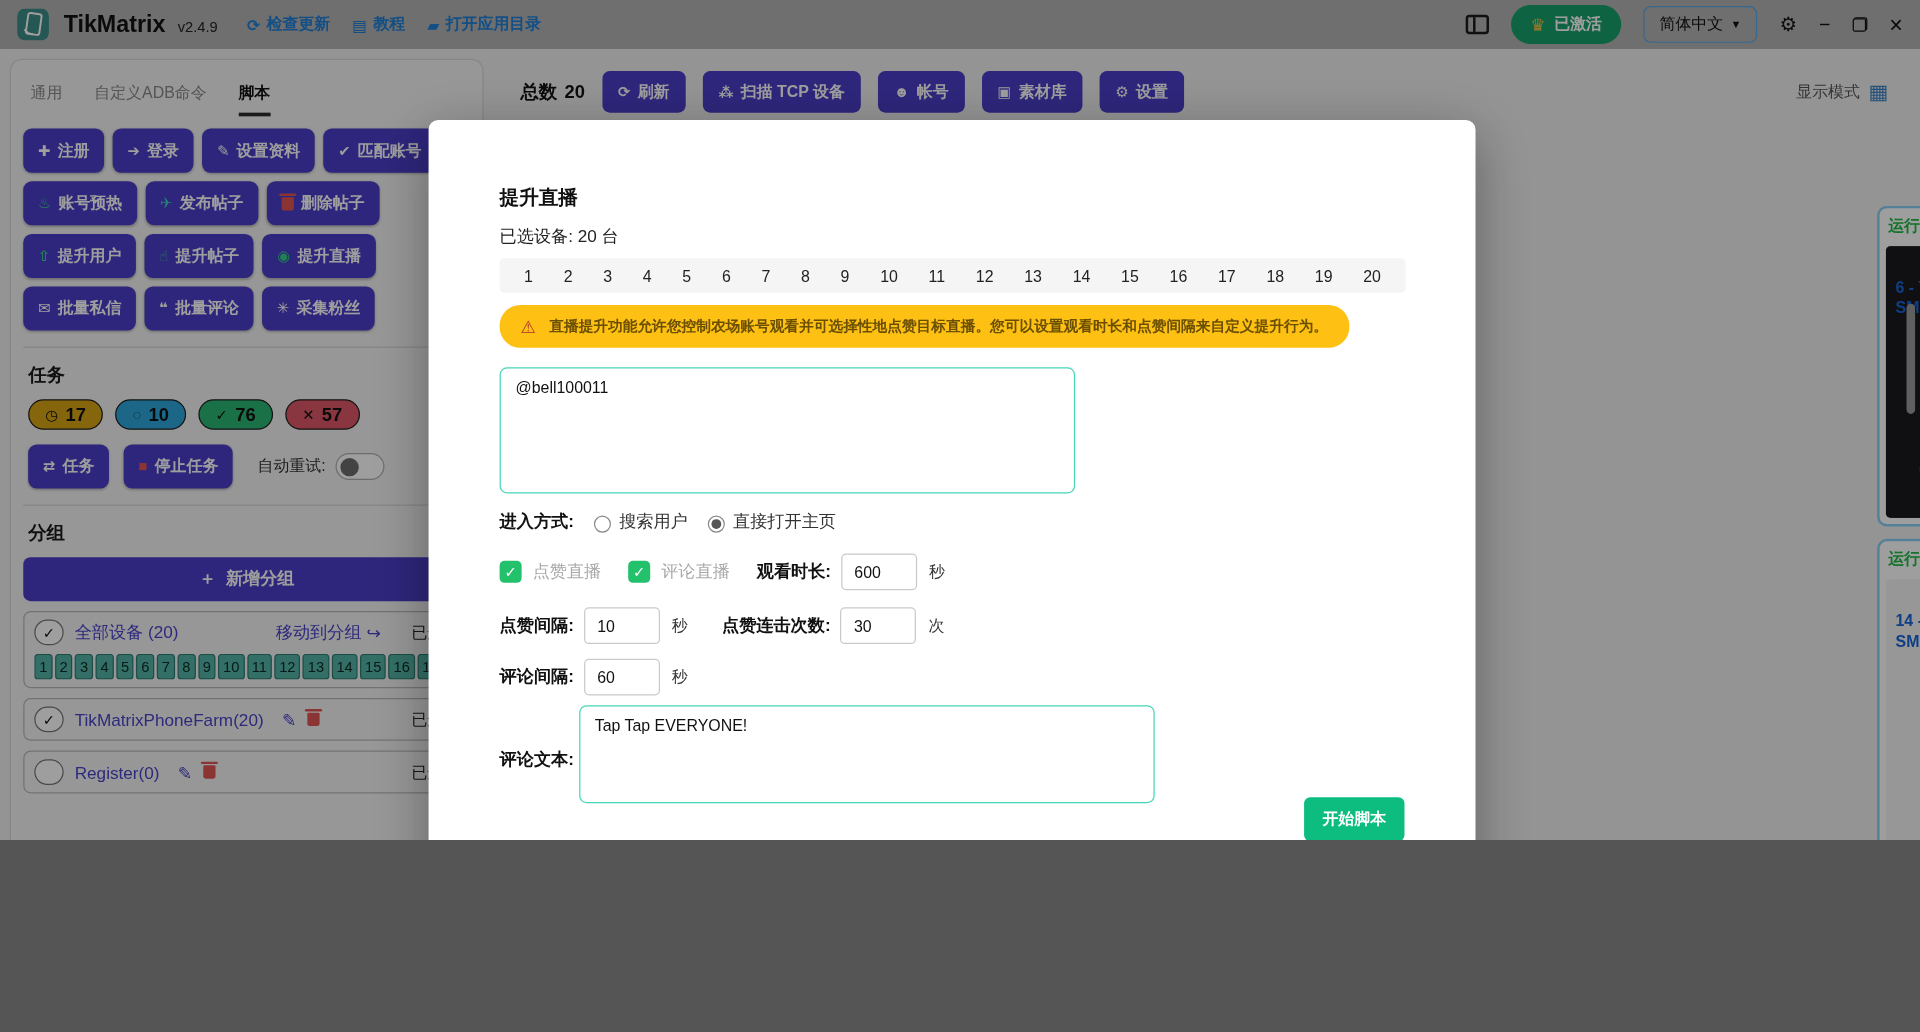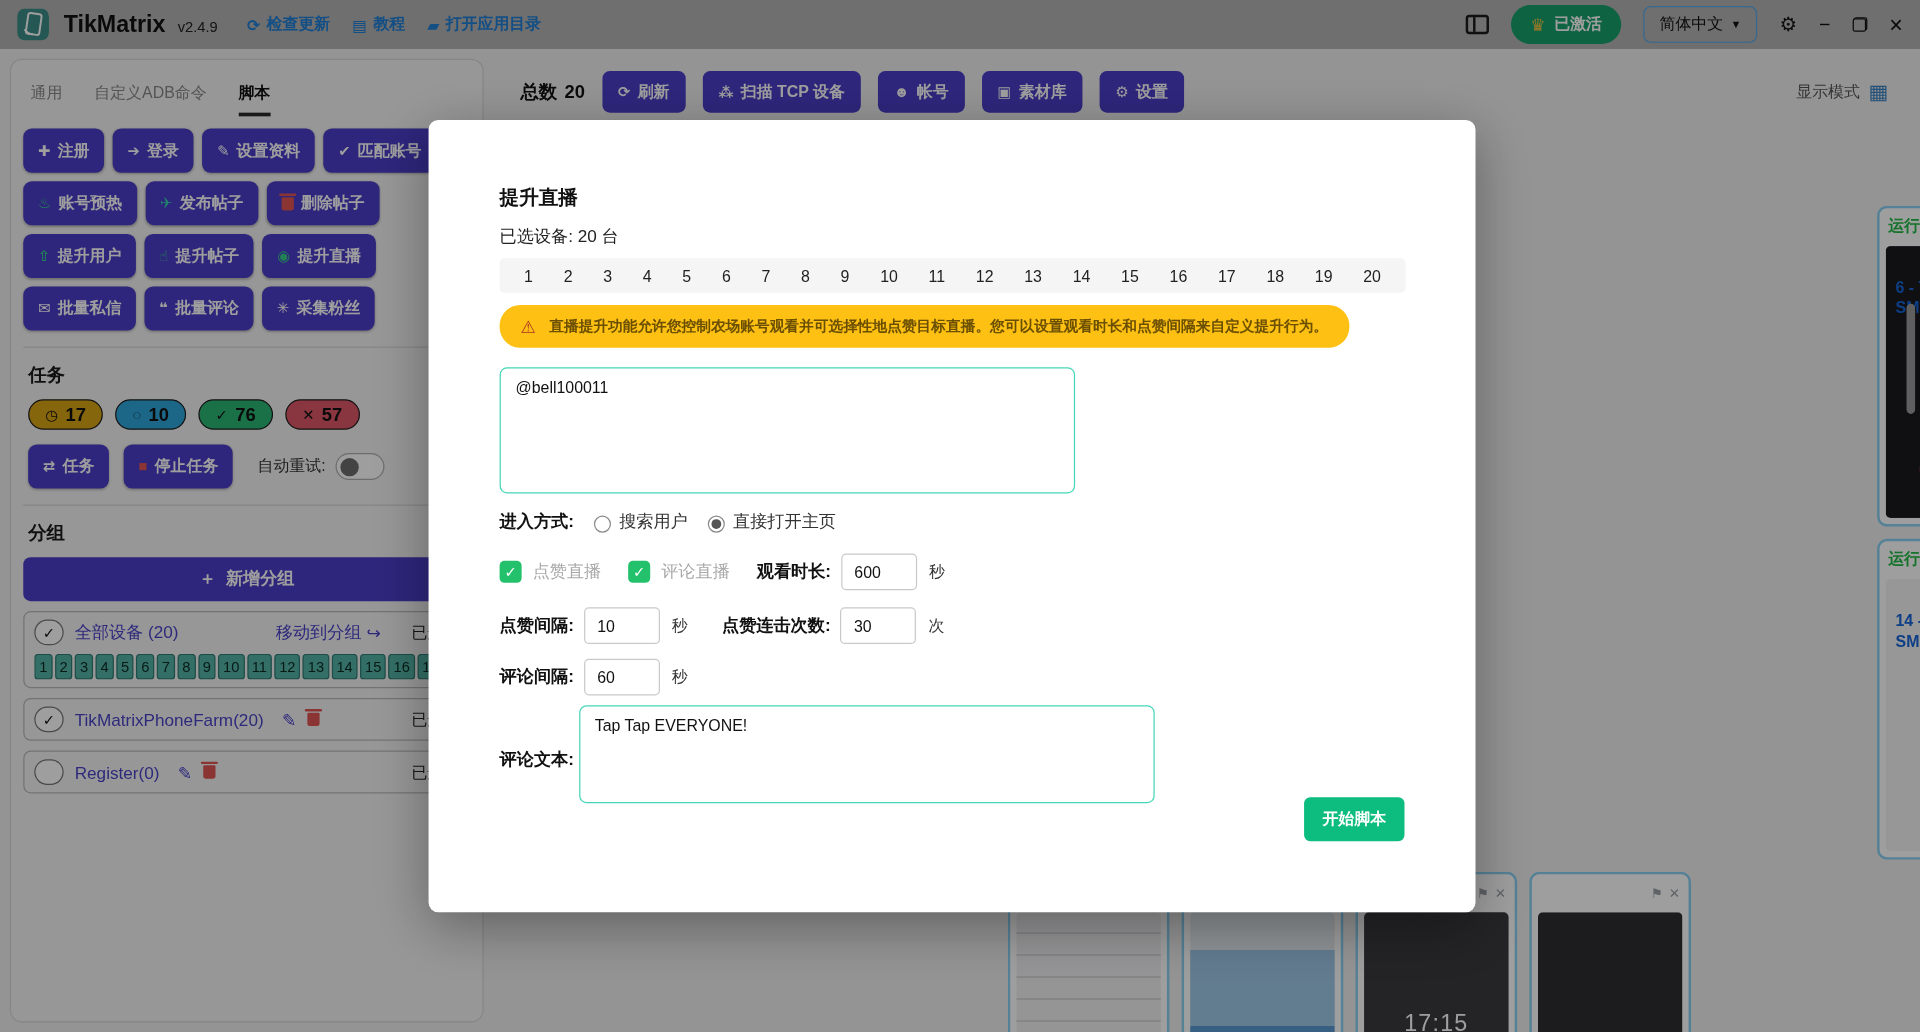--- a/index.html
+++ b/index.html
@@ -1,17 +1,17 @@
 <!DOCTYPE html>
 <html><head>
 <meta charset="utf-8">
 <style>
   * { margin:0; padding:0; box-sizing:border-box; }
   body { font-family:"Liberation Sans","DejaVu Sans",sans-serif; background:#555; }
-  .viewport { width:1920px; height:1032px; overflow:hidden; position:relative; background:#86efac; }
+  .viewport { width:1920px; height:840px; overflow:hidden; position:relative; background:#86efac; }
   .stage { width:1568px; height:843px; transform:scale(1.22449); transform-origin:0 0; position:relative; background:#efefef; }
 
   
   .titlebar { position:absolute; left:0; top:0; width:1568px; height:40px; background:#b3b3b3;
     display:flex; align-items:center; padding:0 14px; gap:8px; }
   .logo { width:26px; height:26px; border-radius:6px; flex:none; }
   .app-title { font-size:19px; font-weight:bold; color:#111; margin-left:4px; }
   .app-version { font-size:12px; color:#222; margin:4px 6px 0 2px; }
   .tb-links { display:flex; align-items:center; gap:18px; margin-left:10px; }
   .tb-link { display:flex; align-items:center; gap:5px; color:#1f7fd6; font-size:13px; font-weight:bold; cursor:pointer; }

